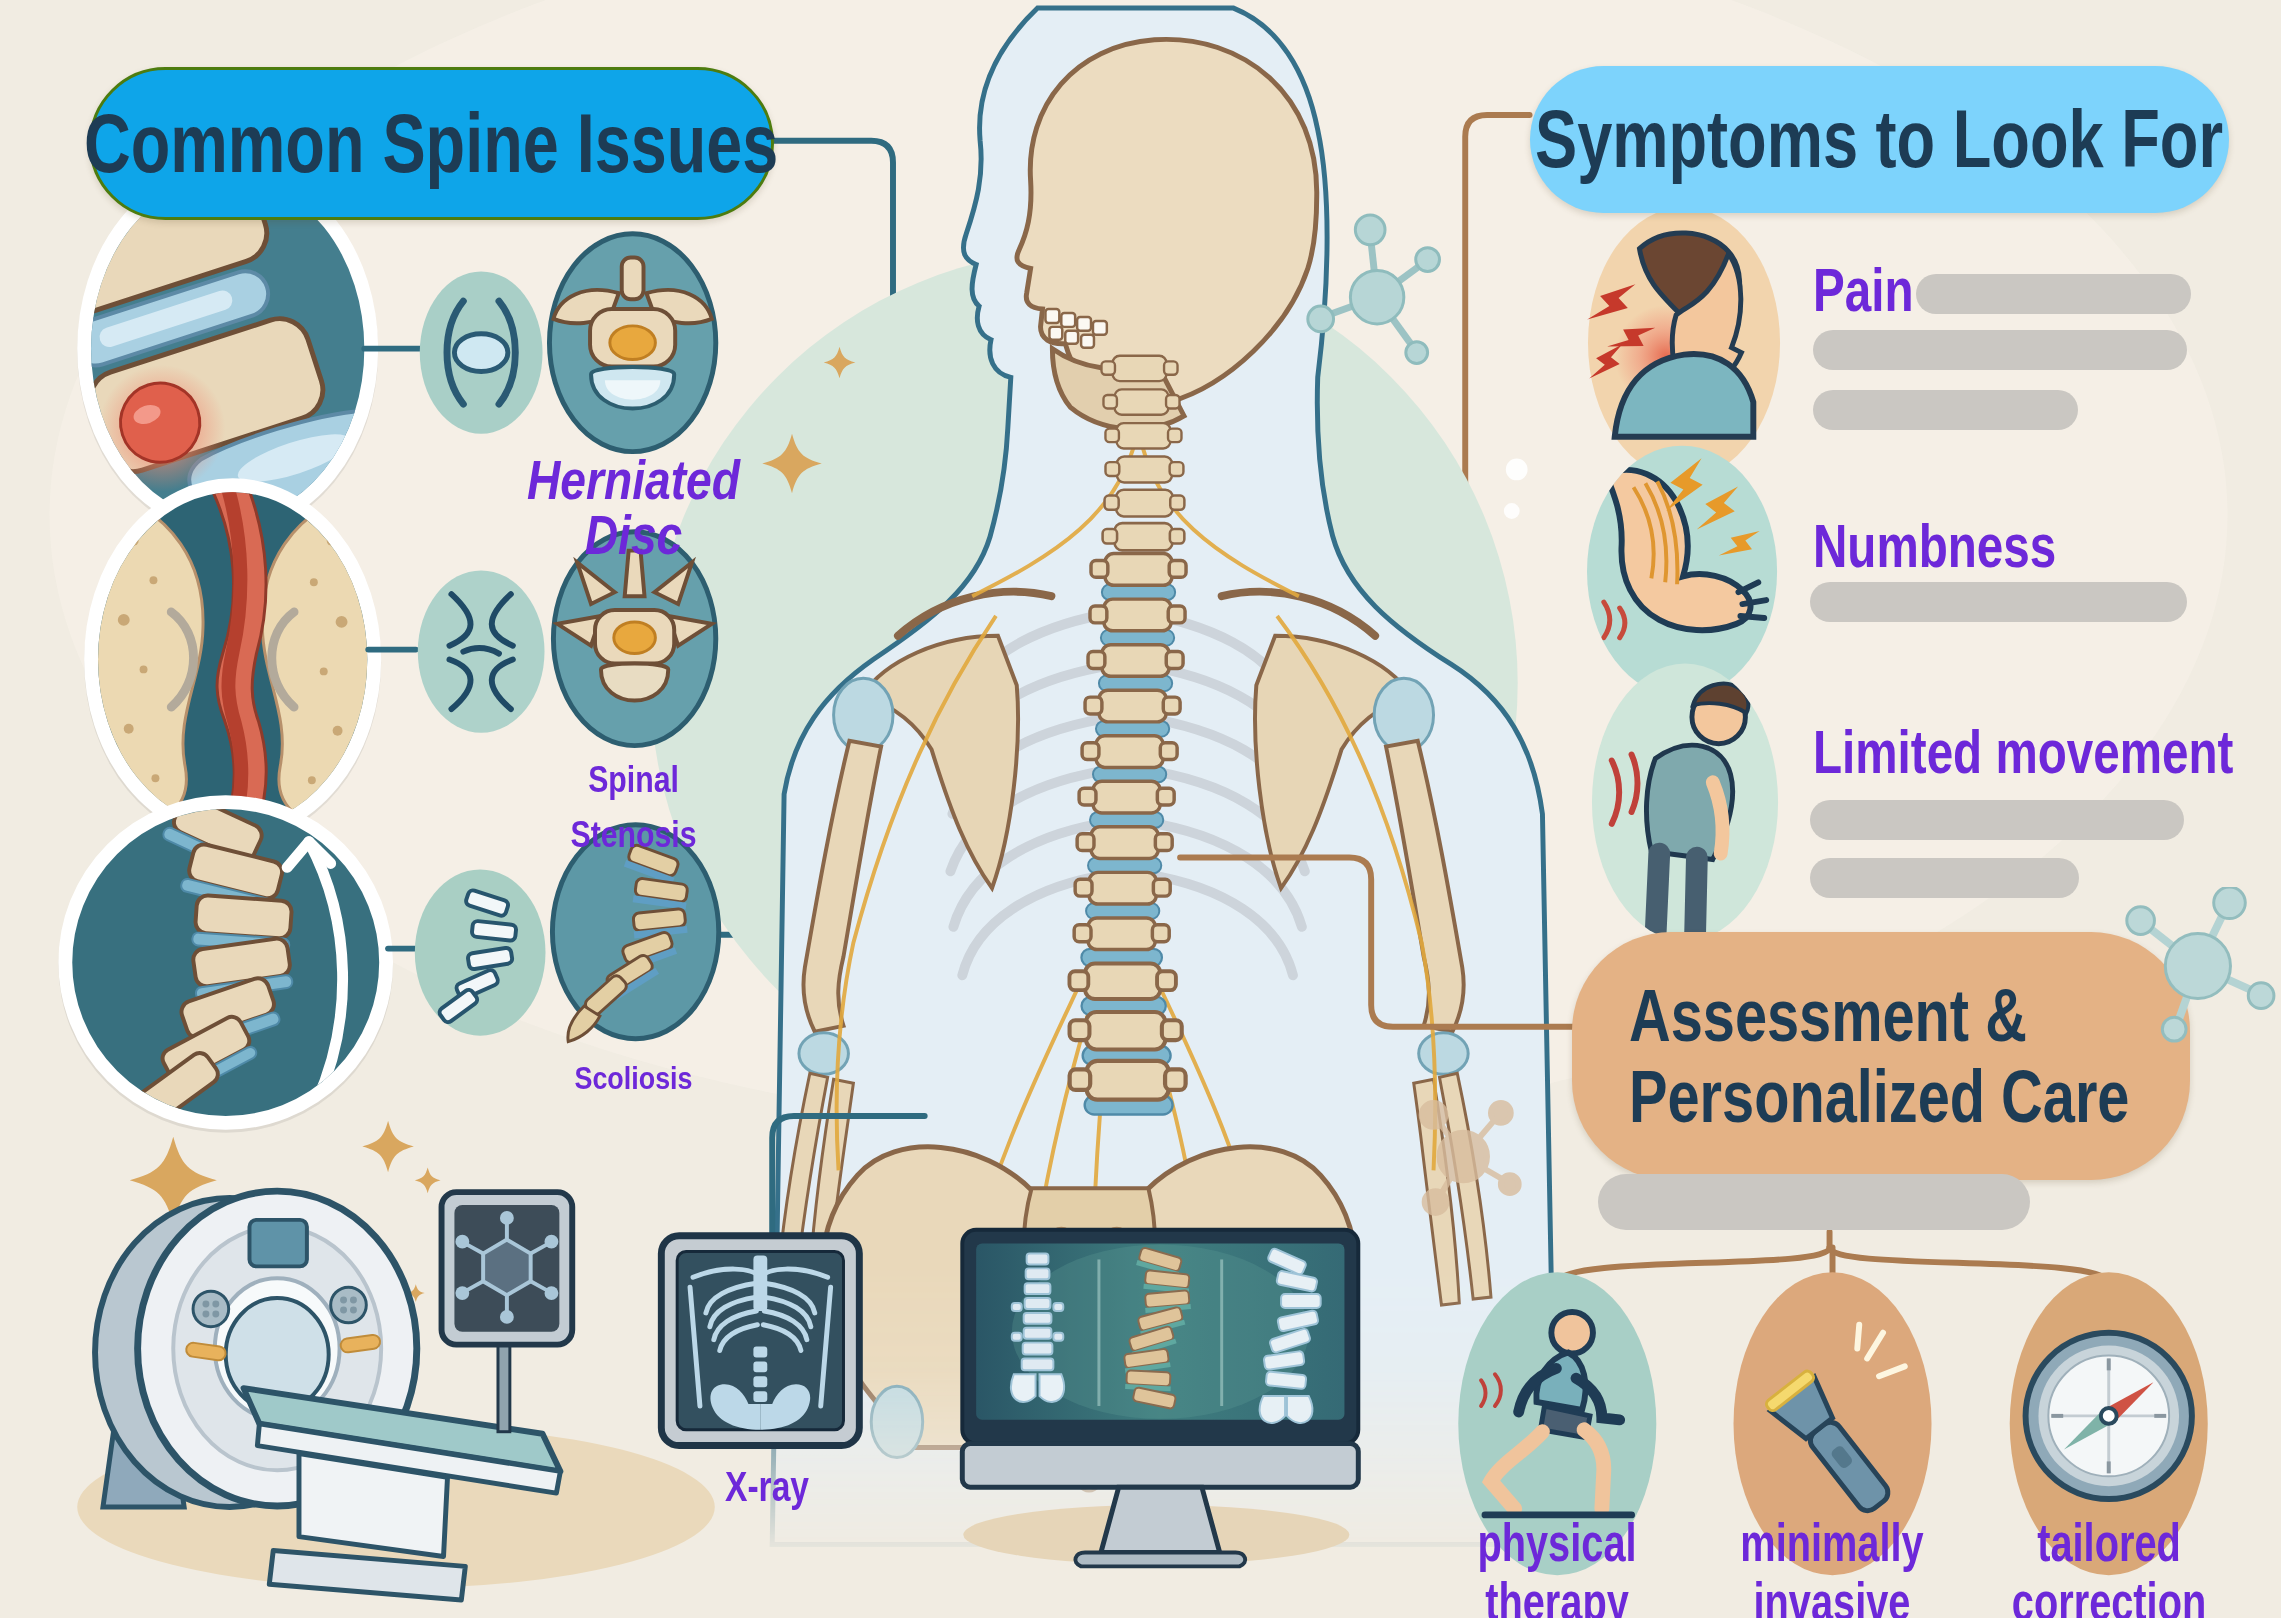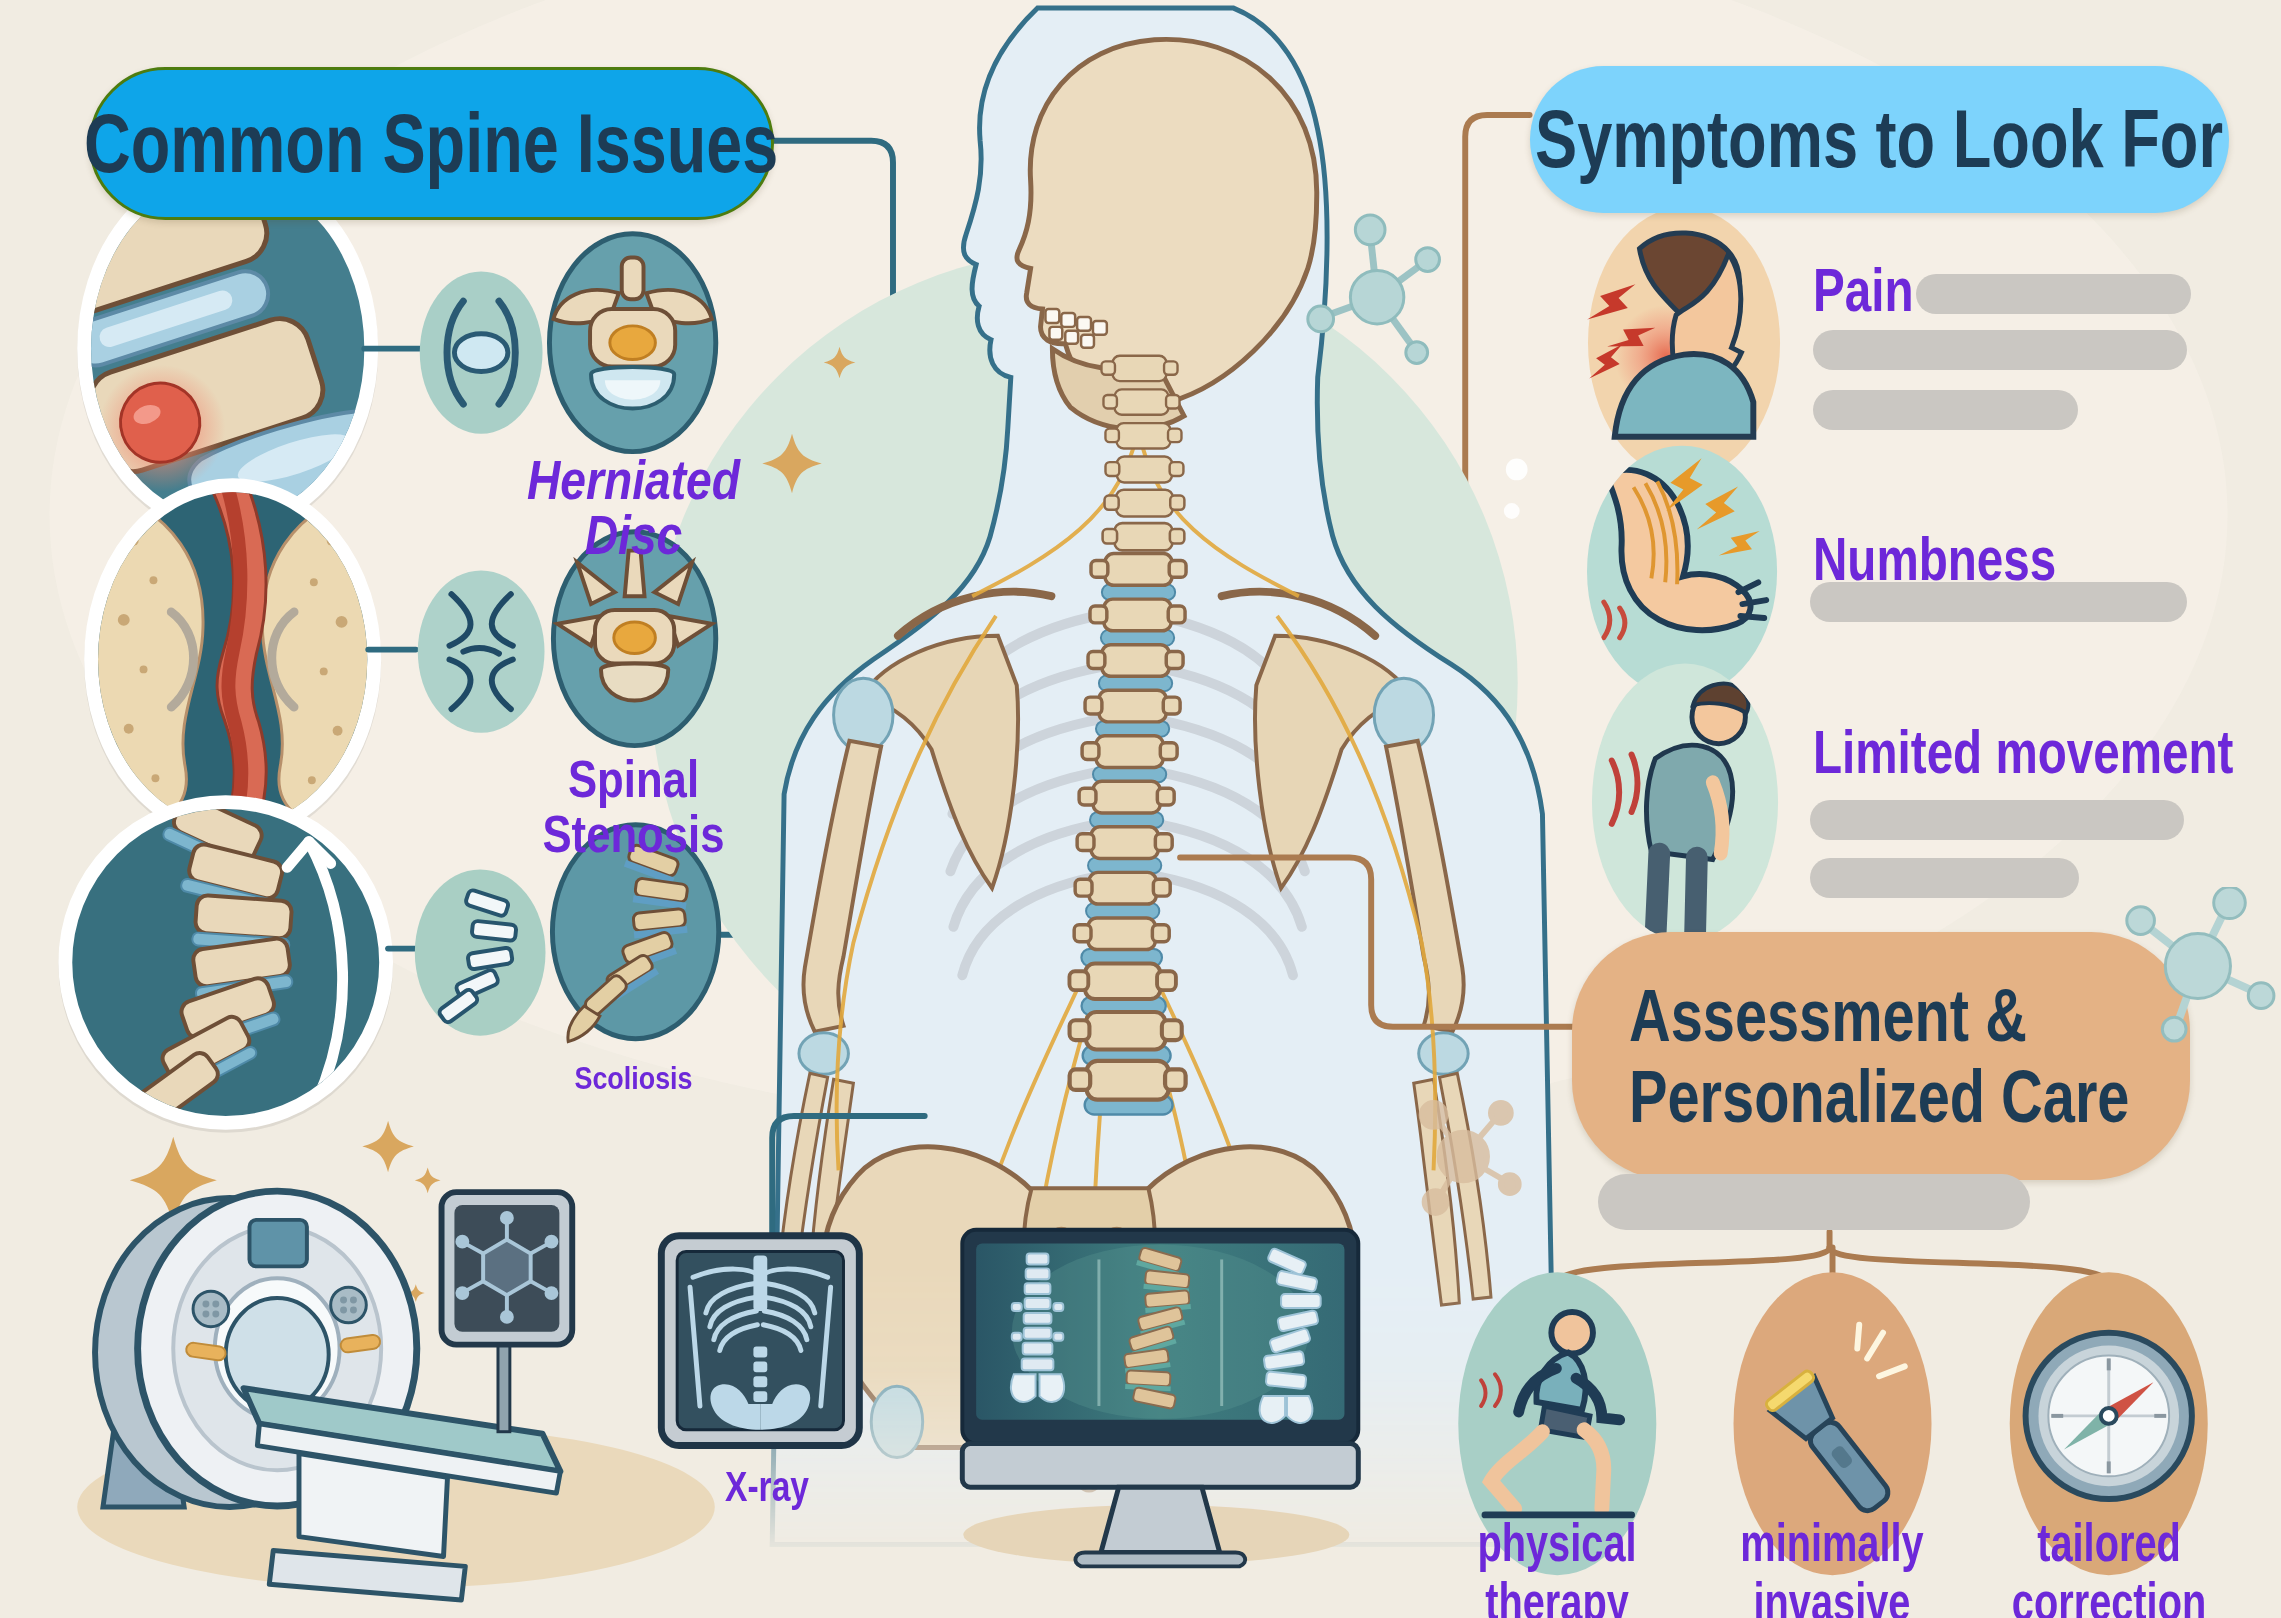--- a/index.html
+++ b/index.html
@@ -723,36 +723,36 @@
 </div>
 
 <div class="pill" style="left:1530px;top:66px;width:699px;height:147px;background:#7dd3fc;">
   <span class="cxc" style="font-size:81px;">Symptoms to Look For</span>
 </div>
 
 <div class="abs lbl ctr" style="left:465px;top:453px;width:337px;font-size:55px;line-height:55px;font-style:italic;">
   <div class="cxc" style="--sx:.84;transform:scaleX(.84);"><span>Herniated</span></div>
   <div class="cxc" style="transform:scaleX(.84);"><span>Disc</span></div>
 </div>
-<div class="abs lbl ctr" style="left:465px;top:752px;width:337px;font-size:52px;line-height:55px;">
+<div class="abs lbl ctr" style="left:465px;top:752px;width:337px;font-size:36px;line-height:55px;">
   <div class="cxc" style="transform:scaleX(.84);"><span>Spinal</span></div>
   <div class="cxc" style="transform:scaleX(.84);"><span>Stenosis</span></div>
 </div>
 <div class="abs lbl ctr" style="left:465px;top:1051px;width:337px;font-size:32px;line-height:55px;">
   <div class="cxc" style="transform:scaleX(.84);"><span>Scoliosis</span></div>
 </div>
 
 <div class="abs lbl" style="left:1813px;top:255px;font-size:61px;">
   <span class="cxl">Pain</span>
 </div>
 <div class="bar" style="left:1916px;top:274px;width:275px;"></div>
 <div class="bar" style="left:1813px;top:330px;width:374px;"></div>
 <div class="bar" style="left:1813px;top:390px;width:265px;"></div>
 
-<div class="abs lbl" style="left:1813px;top:524px;font-size:61px;">
+<div class="abs lbl" style="left:1813px;top:511px;font-size:61px;">
   <span class="cxl">Numbness</span>
 </div>
 <div class="bar" style="left:1810px;top:582px;width:377px;"></div>
 
 <div class="abs lbl" style="left:1813px;top:717px;font-size:61px;">
   <span class="cxl">Limited movement</span>
 </div>
 <div class="bar" style="left:1810px;top:800px;width:374px;"></div>
 <div class="bar" style="left:1810px;top:858px;width:269px;"></div>
 

